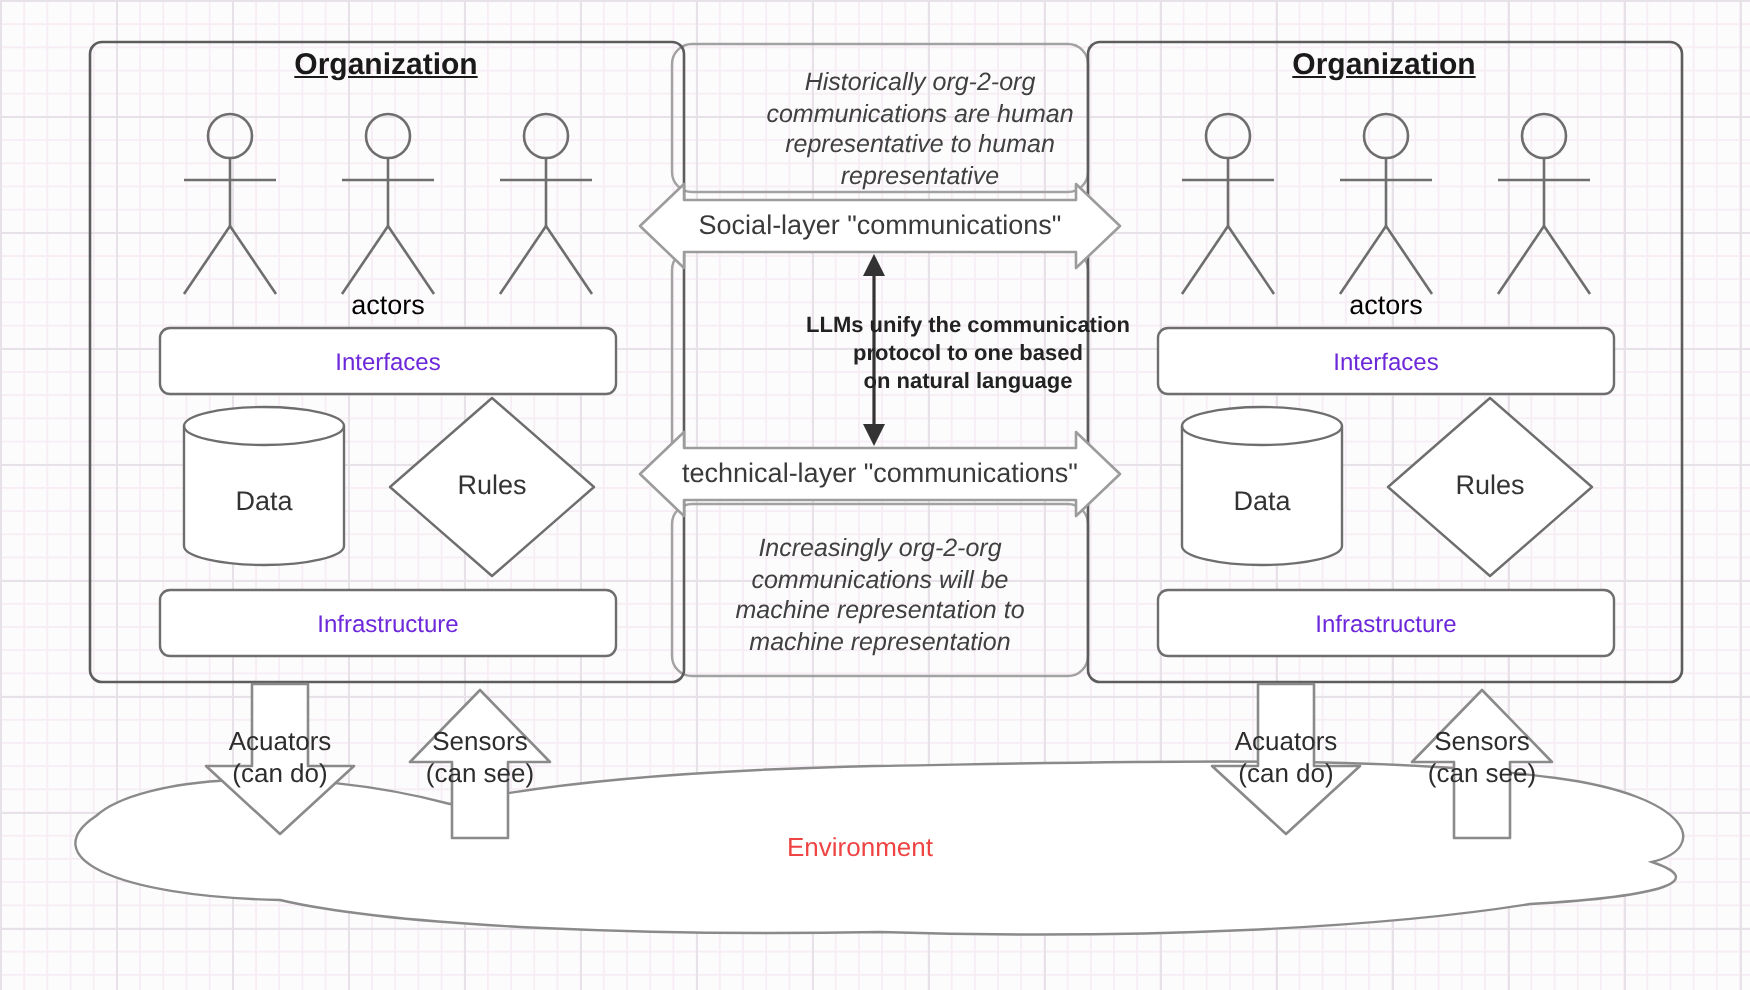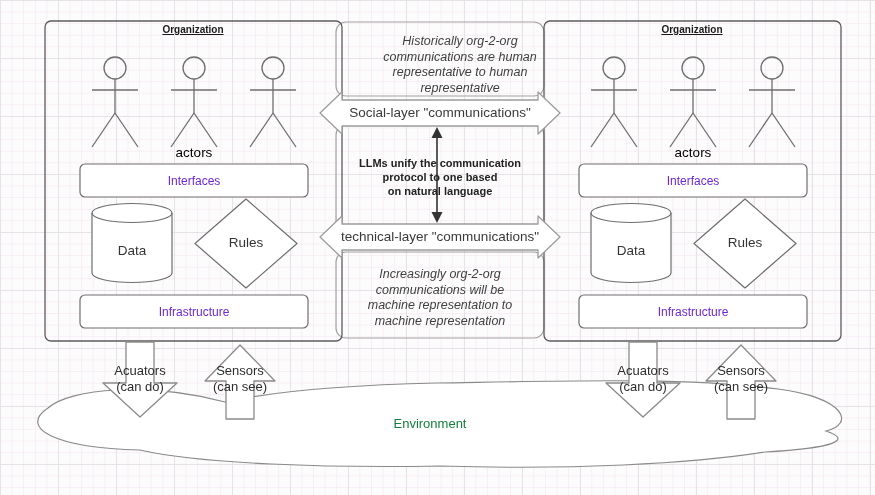--- a/index.html
+++ b/index.html
@@ -10,29 +10,29 @@
     background-image:
       linear-gradient(to right, #e7e2e7 1px, transparent 1px),
       linear-gradient(to bottom, #e7e2e7 1px, transparent 1px),
       linear-gradient(to right, #f7eef5 1px, transparent 1px),
       linear-gradient(to bottom, #f7eef5 1px, transparent 1px);
     background-size:58px 58px,58px 58px,11.6px 11.6px,11.6px 11.6px;
   }
   .stage{position:relative;width:875px;height:495px;}
   svg.layer{position:absolute;left:0;top:0;}
   .lbl{position:absolute;text-align:center;color:#3a3a3a;white-space:pre-line;line-height:1.2;}
-  .org-title{font-weight:bold;font-size:10px;color:#1a1a1a;text-decoration:underline;}
+  .org-title{font-weight:bold;font-size:15px;color:#1a1a1a;text-decoration:underline;}
   .actors{font-size:13.5px;color:#000000;}
   .boxlbl{font-size:12px;color:#6d28d9;}
   .shapelbl{font-size:13.5px;color:#333;}
   .note{font-style:italic;font-size:12.5px;color:#404040;line-height:15.5px;}
   .llm{font-weight:bold;font-size:11px;color:#222;line-height:14px;}
   .arrowlbl{font-size:13.5px;color:#3a3a3a;}
   .iolbl{font-weight:normal;font-size:13px;color:#2d2d2d;line-height:15.5px;}
-  .envlbl{font-size:13px;color:#15803d;}
+  .envlbl{font-size:13px;color:#ef4444;}
 </style>
 </head>
 <body>
 
 <div class="stage">
 
   <svg class="layer" width="875" height="495" viewBox="0 0 875 495">
     <defs>
       <g id="actor" stroke="#6e6e6e" stroke-width="1.3" fill="none">
         <circle cx="0" cy="0" r="11"></circle>
@@ -108,21 +108,21 @@
   <div class="lbl shapelbl" style="left:695px;top:235px;width:100px;">Rules</div>
 
   <div class="lbl boxlbl" style="left:80px;top:305px;width:228px;">Infrastructure</div>
   <div class="lbl boxlbl" style="left:579px;top:305px;width:228px;">Infrastructure</div>
 
   <div class="lbl note" style="left:336px;top:34px;width:248px;">Historically org-2-org
 communications are human
 representative to human
 representative</div>
   <div class="lbl arrowlbl" style="left:330px;top:105px;width:220px;">Social-layer "communications"</div>
-  <div class="lbl llm" style="left:336px;top:156px;width:208px;">LLMs unify the communication
+  <div class="lbl llm" style="left:336px;top:156px;width:208px;padding-left:44px;">LLMs unify the communication
 protocol to one based
 on natural language</div>
   <div class="lbl arrowlbl" style="left:330px;top:229px;width:220px;">technical-layer "communications"</div>
   <div class="lbl note" style="left:336px;top:267px;width:208px;">Increasingly org-2-org
 communications will be
 machine representation to
 machine representation</div>
 
   <div class="lbl iolbl" style="left:90px;top:363px;width:100px;">Acuators
 (can do)</div>

